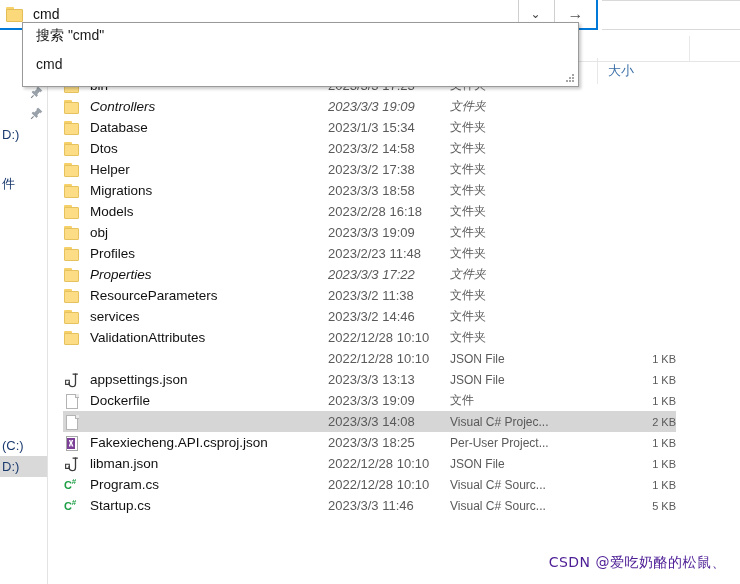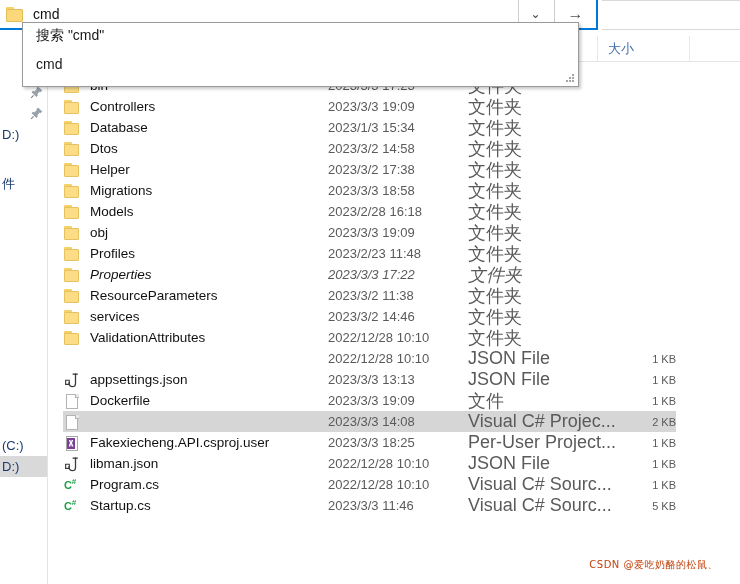--- a/index.html
+++ b/index.html
@@ -116,21 +116,21 @@
   .row.selected { background: #d6d6d6; }
   .cell-name {
     position: absolute; left: 0; display:flex; align-items:center;
     font-size: 13.5px; color: #111;
   }
   .name-text { margin-left: 10px; }
   .cell-date {
     position: absolute; left: 265px; font-size: 13px; color: #5a5a5a;
   }
   .cell-type {
-    position: absolute; left: 405px; font-size: 18px; color: #5a5a5a;
+    position: absolute; left: 387px; font-size: 12px; color: #5a5a5a;
   }
   .cell-size {
     position: absolute; left: 545px; width: 68px; text-align: right;
     font-size: 11px; color: #5a5a5a;
   }
 
   
   .ic { position: relative; width: 17px; height: 16px; flex: 0 0 auto; }
   .ic-folder .tab { position:absolute; left:1px; top:1px; width:8px; height:3px; background:#f6d068; border-radius:1px 1px 0 0;}
   .ic-folder .body { position:absolute; left:1px; top:3px; width:15px; height:12px; background:#fcdd85; border:1px solid #e6c25f; border-radius:1px;}
@@ -159,35 +159,35 @@
   }
   .ic-cs { display:flex; align-items:center; justify-content:flex-start; }
   .ic-cs span {
     font-family: "Liberation Sans", sans-serif;
     font-size: 11px; font-weight: bold; color: #1e9e46;
     line-height: 1; margin-left: 1px; letter-spacing: -0.3px;
   }
 
   
   .watermark {
-    position: absolute; right: 22px; bottom: 12px;
-    font-size: 10px; color: #c2410c;
+    position: absolute; right: 14px; bottom: 12px;
+    font-size: 14px; color: #4c1d95;
     font-family: "DejaVu Sans", sans-serif;
     white-space: nowrap; letter-spacing: 0.5px;
   }
 </style>
 </head>
 <body>
 
 <div id="root">
 
   <div class="colheader" id="colheader">
       <div class="colhead-cell" style="left: 265px; width: 140px;">修改日期</div>
       <div class="colhead-cell" style="left: 405px; width: 140px;">类型</div>
-      <div class="colhead-cell" style="left: 534px; width: 92px;">大小</div>
+      <div class="colhead-cell" style="left: 534px; width: 92px; margin-top: 22px;">大小</div>
       <div class="colhead-cell" style="left: 626px; width: 114px;"></div>
     </div>
 
   <div class="navpane" id="navpane">
       <div class="nav-row" style="top: 4px;">
         <div class="pin-icon">
           <svg width="13" height="13" viewBox="0 0 13 13">
             <path d="M8.4 1.2 l3.4 3.4 -1.1 1.1 -1.1 -0.4 -2.7 2.7 0.5 1.6 -1 1 -4.4 -4.4 1 -1 1.6 0.5 2.7 -2.7 -0.4 -1.1 z" fill="#9aa3ab" stroke="#7d868e" stroke-width="0.6"></path>
             <path d="M3.6 9.4 L1.1 11.9" stroke="#7d868e" stroke-width="1.1" fill="none"></path>
           </svg>
@@ -252,21 +252,21 @@
           <div class="ic ic-folder">
             <div class="tab"></div>
             <div class="body"></div>
           </div>
           <span class="name-text">bin</span>
         </div>
         <div class="cell-date">2023/3/3 17:23</div>
         <div class="cell-type">文件夹</div>
         <div class="cell-size"></div>
       </div>
-      <div class="row" style="top: 34px;">
+      <div class="row" style="top: 34px; font-style: italic;">
         <div class="cell-name">
           <div class="ic ic-folder">
             <div class="tab"></div>
             <div class="body"></div>
           </div>
           <span class="name-text">Controllers</span>
         </div>
         <div class="cell-date">2023/3/3 19:09</div>
         <div class="cell-type">文件夹</div>
         <div class="cell-size"></div>
@@ -445,21 +445,21 @@
         <div class="cell-date">2023/3/3 14:08</div>
         <div class="cell-type">Visual C# Projec...</div>
         <div class="cell-size">2 KB</div>
       </div>
       <div class="row" style="top: 370px;">
         <div class="cell-name">
           <div class="ic ic-user">
             <div class="page"></div>
             <div class="badge"></div>
           </div>
-          <span class="name-text">Fakexiecheng.API.csproj.user</span>
+          <span class="name-text">Fakexiecheng.API.csproj.json</span>
         </div>
         <div class="cell-date">2023/3/3 18:25</div>
         <div class="cell-type">Per-User Project...</div>
         <div class="cell-size">1 KB</div>
       </div>
       <div class="row" style="top: 391px;">
         <div class="cell-name">
           <div class="ic ic-json">
             <svg width="14" height="15" viewBox="0 0 14 15">
               <path d="M10.5 0.5 L10.5 10.5 a3.2 3.2 0 0 1 -6.4 0 l0 -1.4" fill="none" stroke="#3b3b3b" stroke-width="1.3"></path>

